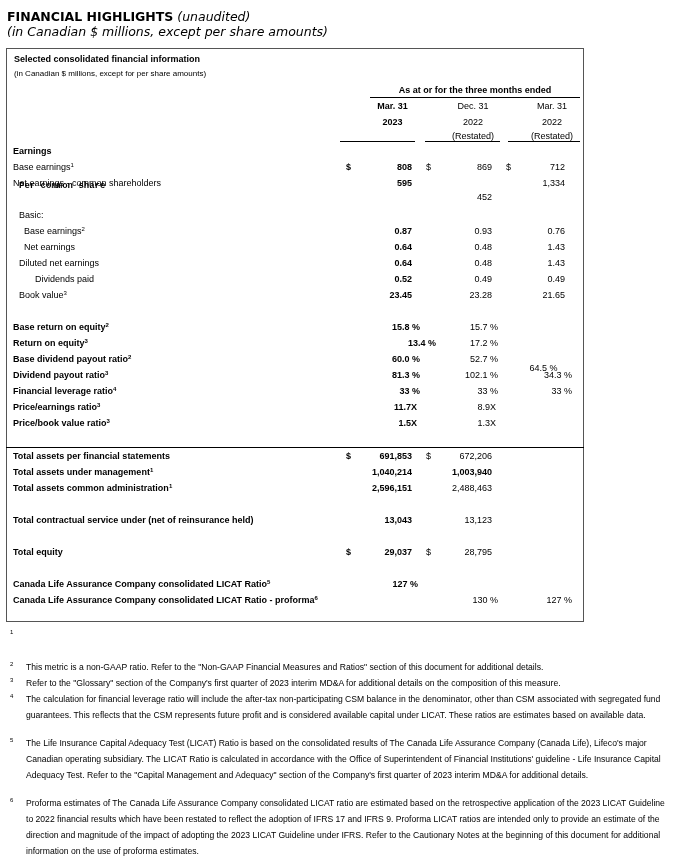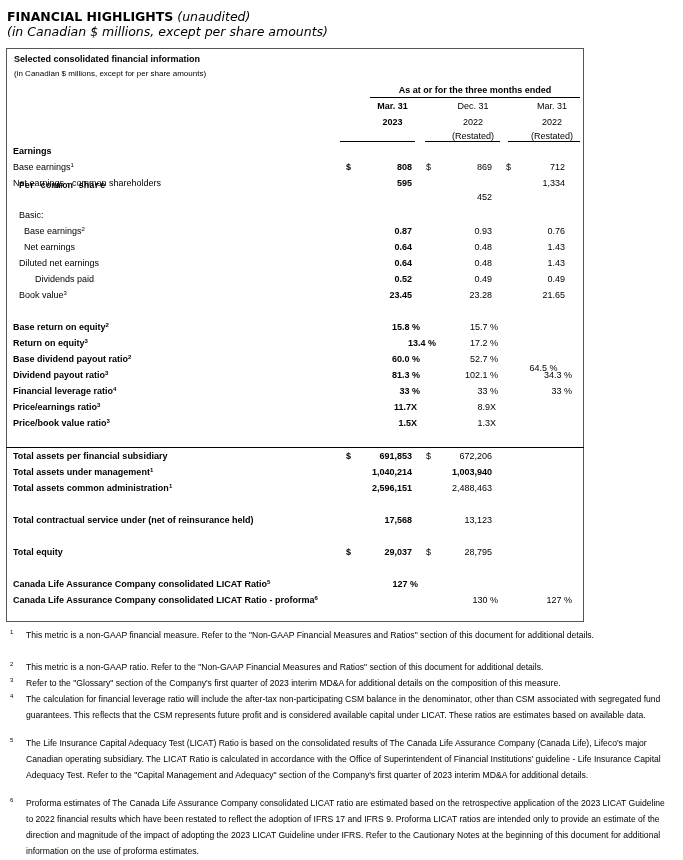--- a/index.html
+++ b/index.html
@@ -156,42 +156,42 @@
   <div class="t r" style="left:440px;top:401px;width:56px;">8.9X</div>
 </div>
 
 <div>
   <div class="t b" style="left:13px;top:417px;"><span>Price/book value ratio</span><sup>3</sup></div>
   <div class="t b r" style="left:360px;top:417px;width:57px;">1.5X</div>
   <div class="t r" style="left:440px;top:417px;width:56px;">1.3X</div>
 </div>
 
 <div>
-  <div class="t b" style="left:13px;top:450px;">Total assets per financial subsidiary</div>
+  <div class="t b" style="left:13px;top:450px;">Total assets per financial statements</div>
   <div class="t b" style="left:346px;top:450px;">$</div>
   <div class="t b r" style="left:360px;top:450px;width:52px;">691,853</div>
   <div class="t" style="left:426px;top:450px;">$</div>
   <div class="t r" style="left:435px;top:450px;width:57px;">672,206</div>
 </div>
 
 <div>
   <div class="t b" style="left:13px;top:466px;"><span>Total assets under management</span><sup>1</sup></div>
   <div class="t b r" style="left:355px;top:466px;width:57px;">1,040,214</div>
   <div class="t r" style="left:435px;top:466px;width:57px;font-weight:bold;">1,003,940</div>
 </div>
 
 <div>
   <div class="t b" style="left:13px;top:482px;"><span>Total assets common administration</span><sup>1</sup></div>
   <div class="t b r" style="left:355px;top:482px;width:57px;">2,596,151</div>
   <div class="t r" style="left:435px;top:482px;width:57px;">2,488,463</div>
 </div>
 
 <div>
   <div class="t b" style="left:13px;top:514px;">Total contractual service under (net of reinsurance held)</div>
-  <div class="t b r" style="left:355px;top:514px;width:57px;">17,568</div>
+  <div class="t b r" style="left:355px;top:514px;width:57px;">13,043</div>
   <div class="t r" style="left:435px;top:514px;width:57px;">13,123</div>
 </div>
 
 <div>
   <div class="t b" style="left:13px;top:546px;">Total equity</div>
   <div class="t b" style="left:346px;top:546px;">$</div>
   <div class="t b r" style="left:355px;top:546px;width:57px;">29,037</div>
   <div class="t" style="left:426px;top:546px;">$</div>
   <div class="t r" style="left:435px;top:546px;width:57px;">28,795</div>
 </div>
@@ -202,21 +202,20 @@
 </div>
 
 <div>
   <div class="t b" style="left:13px;top:594px;"><span>Canada Life Assurance Company consolidated LICAT Ratio - proforma</span><sup>6</sup></div>
   <div class="t r" style="left:440px;top:594px;width:58px;">130 %</div>
   <div class="t r" style="left:515px;top:594px;width:57px;">127 %</div>
 </div>
 
 <div class="fn" style="top:627px;height:32px;">
   <span class="num">1</span>
-  <span class="txt">This metric is a non-GAAP financial measure. Refer to the "Non-GAAP Financial Measures and Ratios" section of this document for additional details.</span>
 </div>
 <div class="fn" style="top:659px;">
   <span class="num">2</span>
   <span class="txt">This metric is a non-GAAP ratio. Refer to the "Non-GAAP Financial Measures and Ratios" section of this document for additional details.</span>
 </div>
 <div class="fn" style="top:675px;">
   <span class="num">3</span>
   <span class="txt">Refer to the "Glossary" section of the Company's first quarter of 2023 interim MD&amp;A for additional details on the composition of this measure.</span>
 </div>
 <div class="fn" style="top:691px;">

